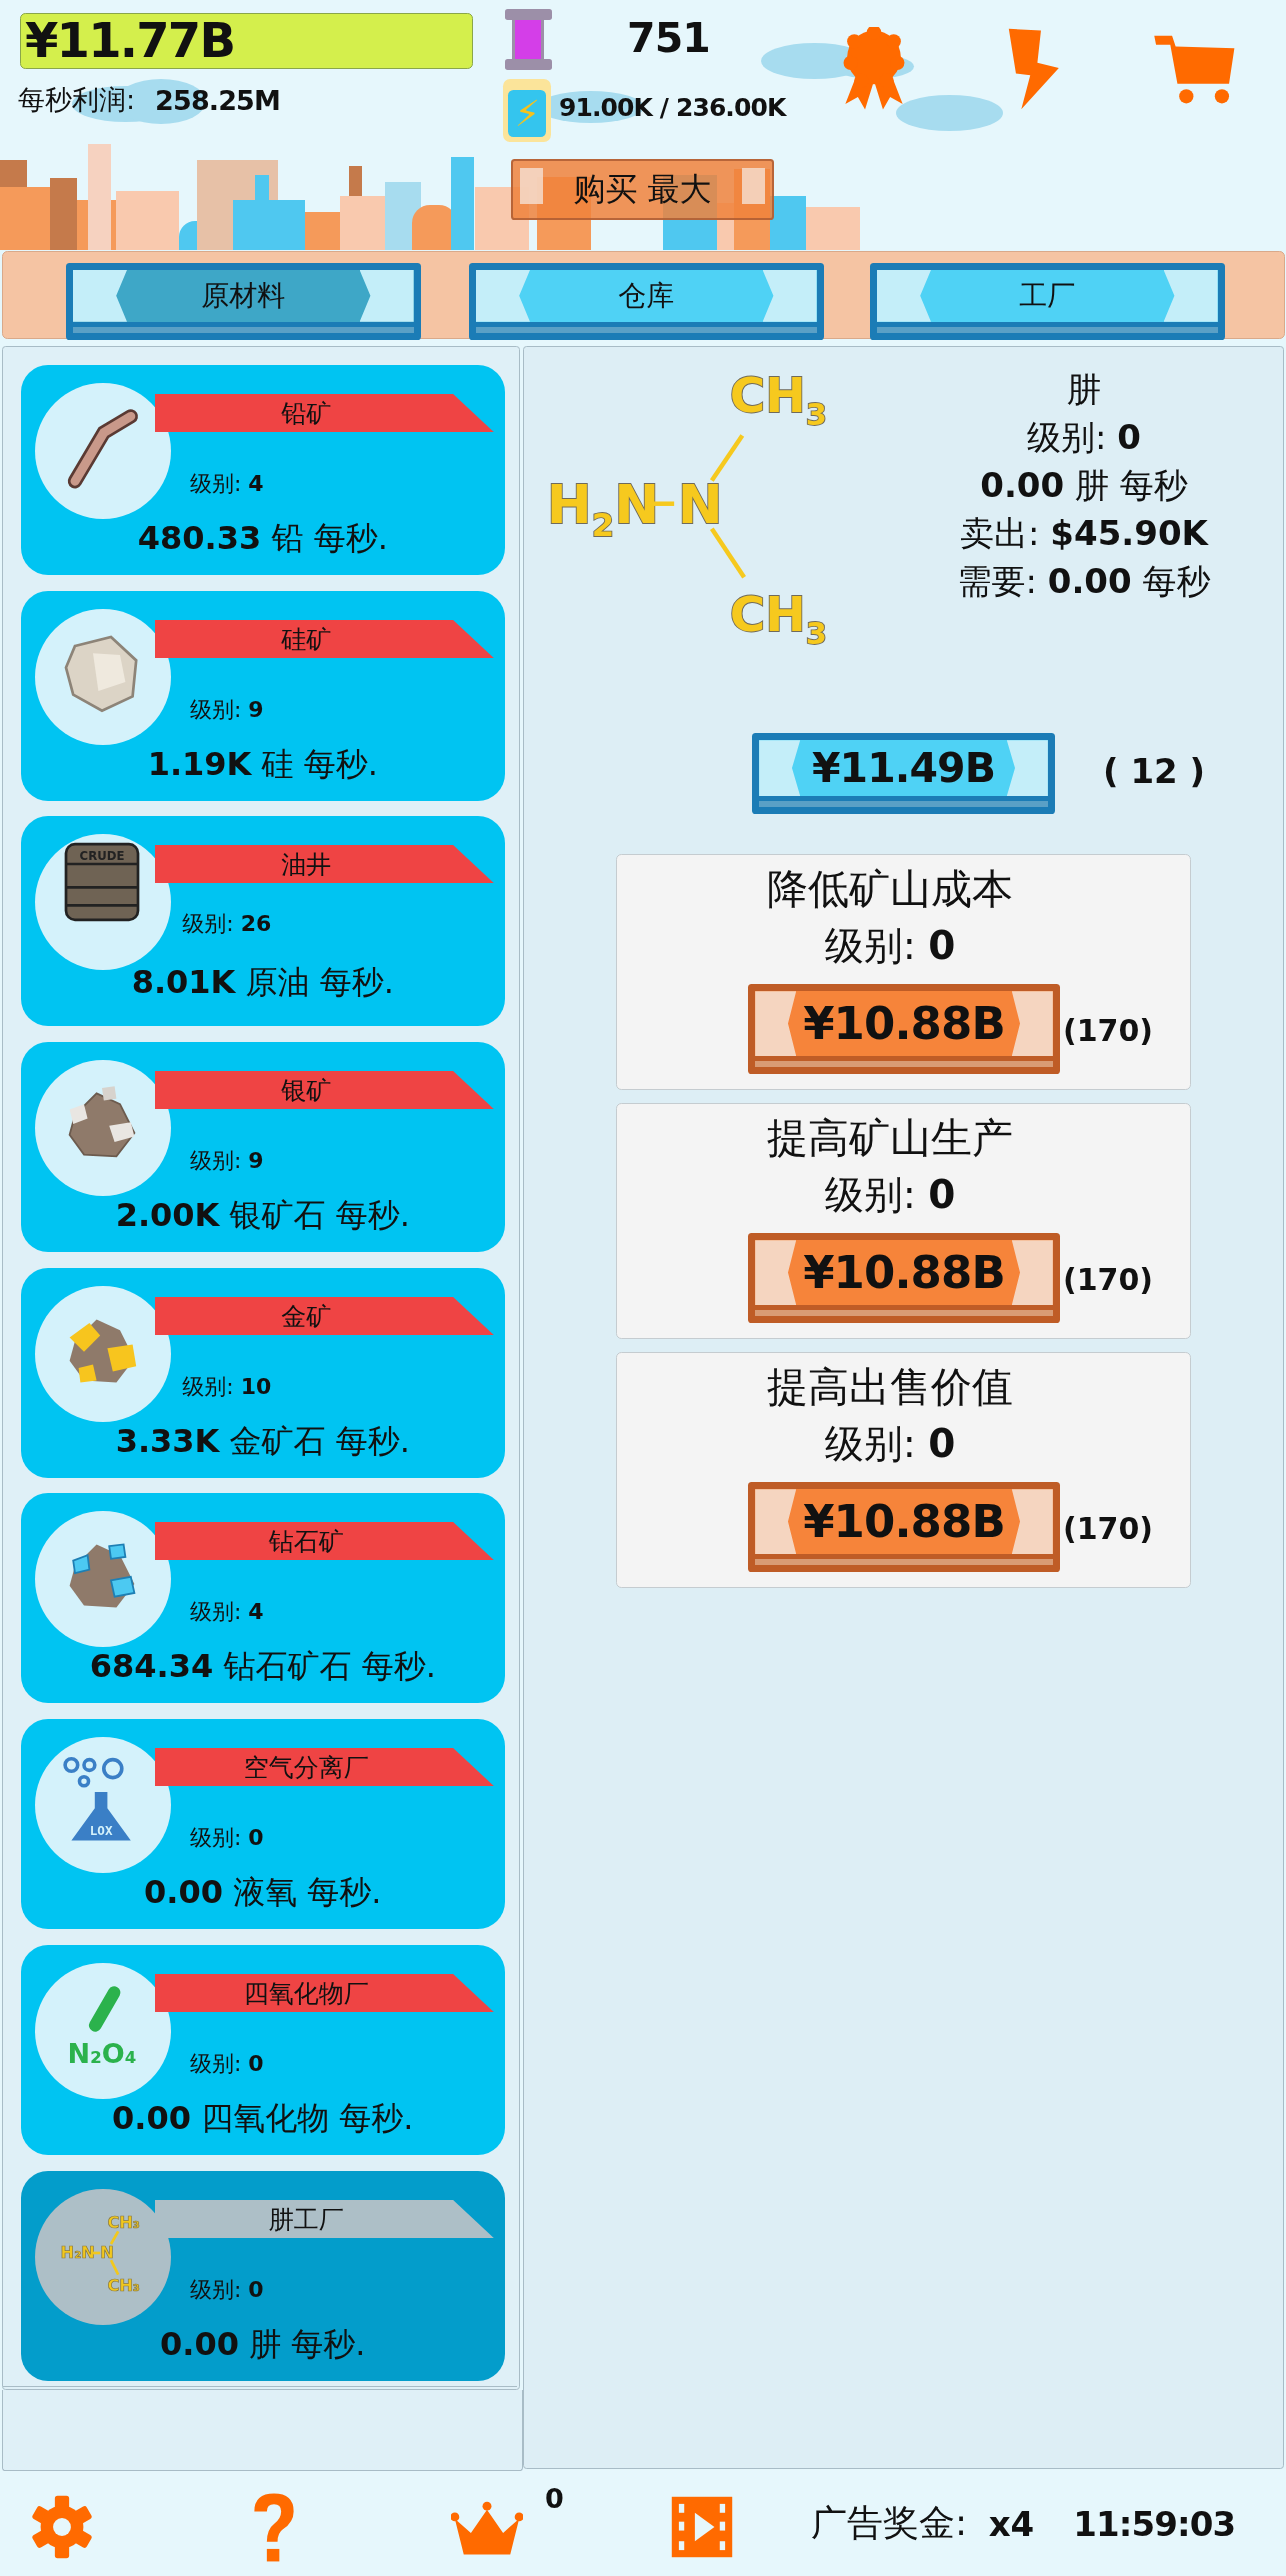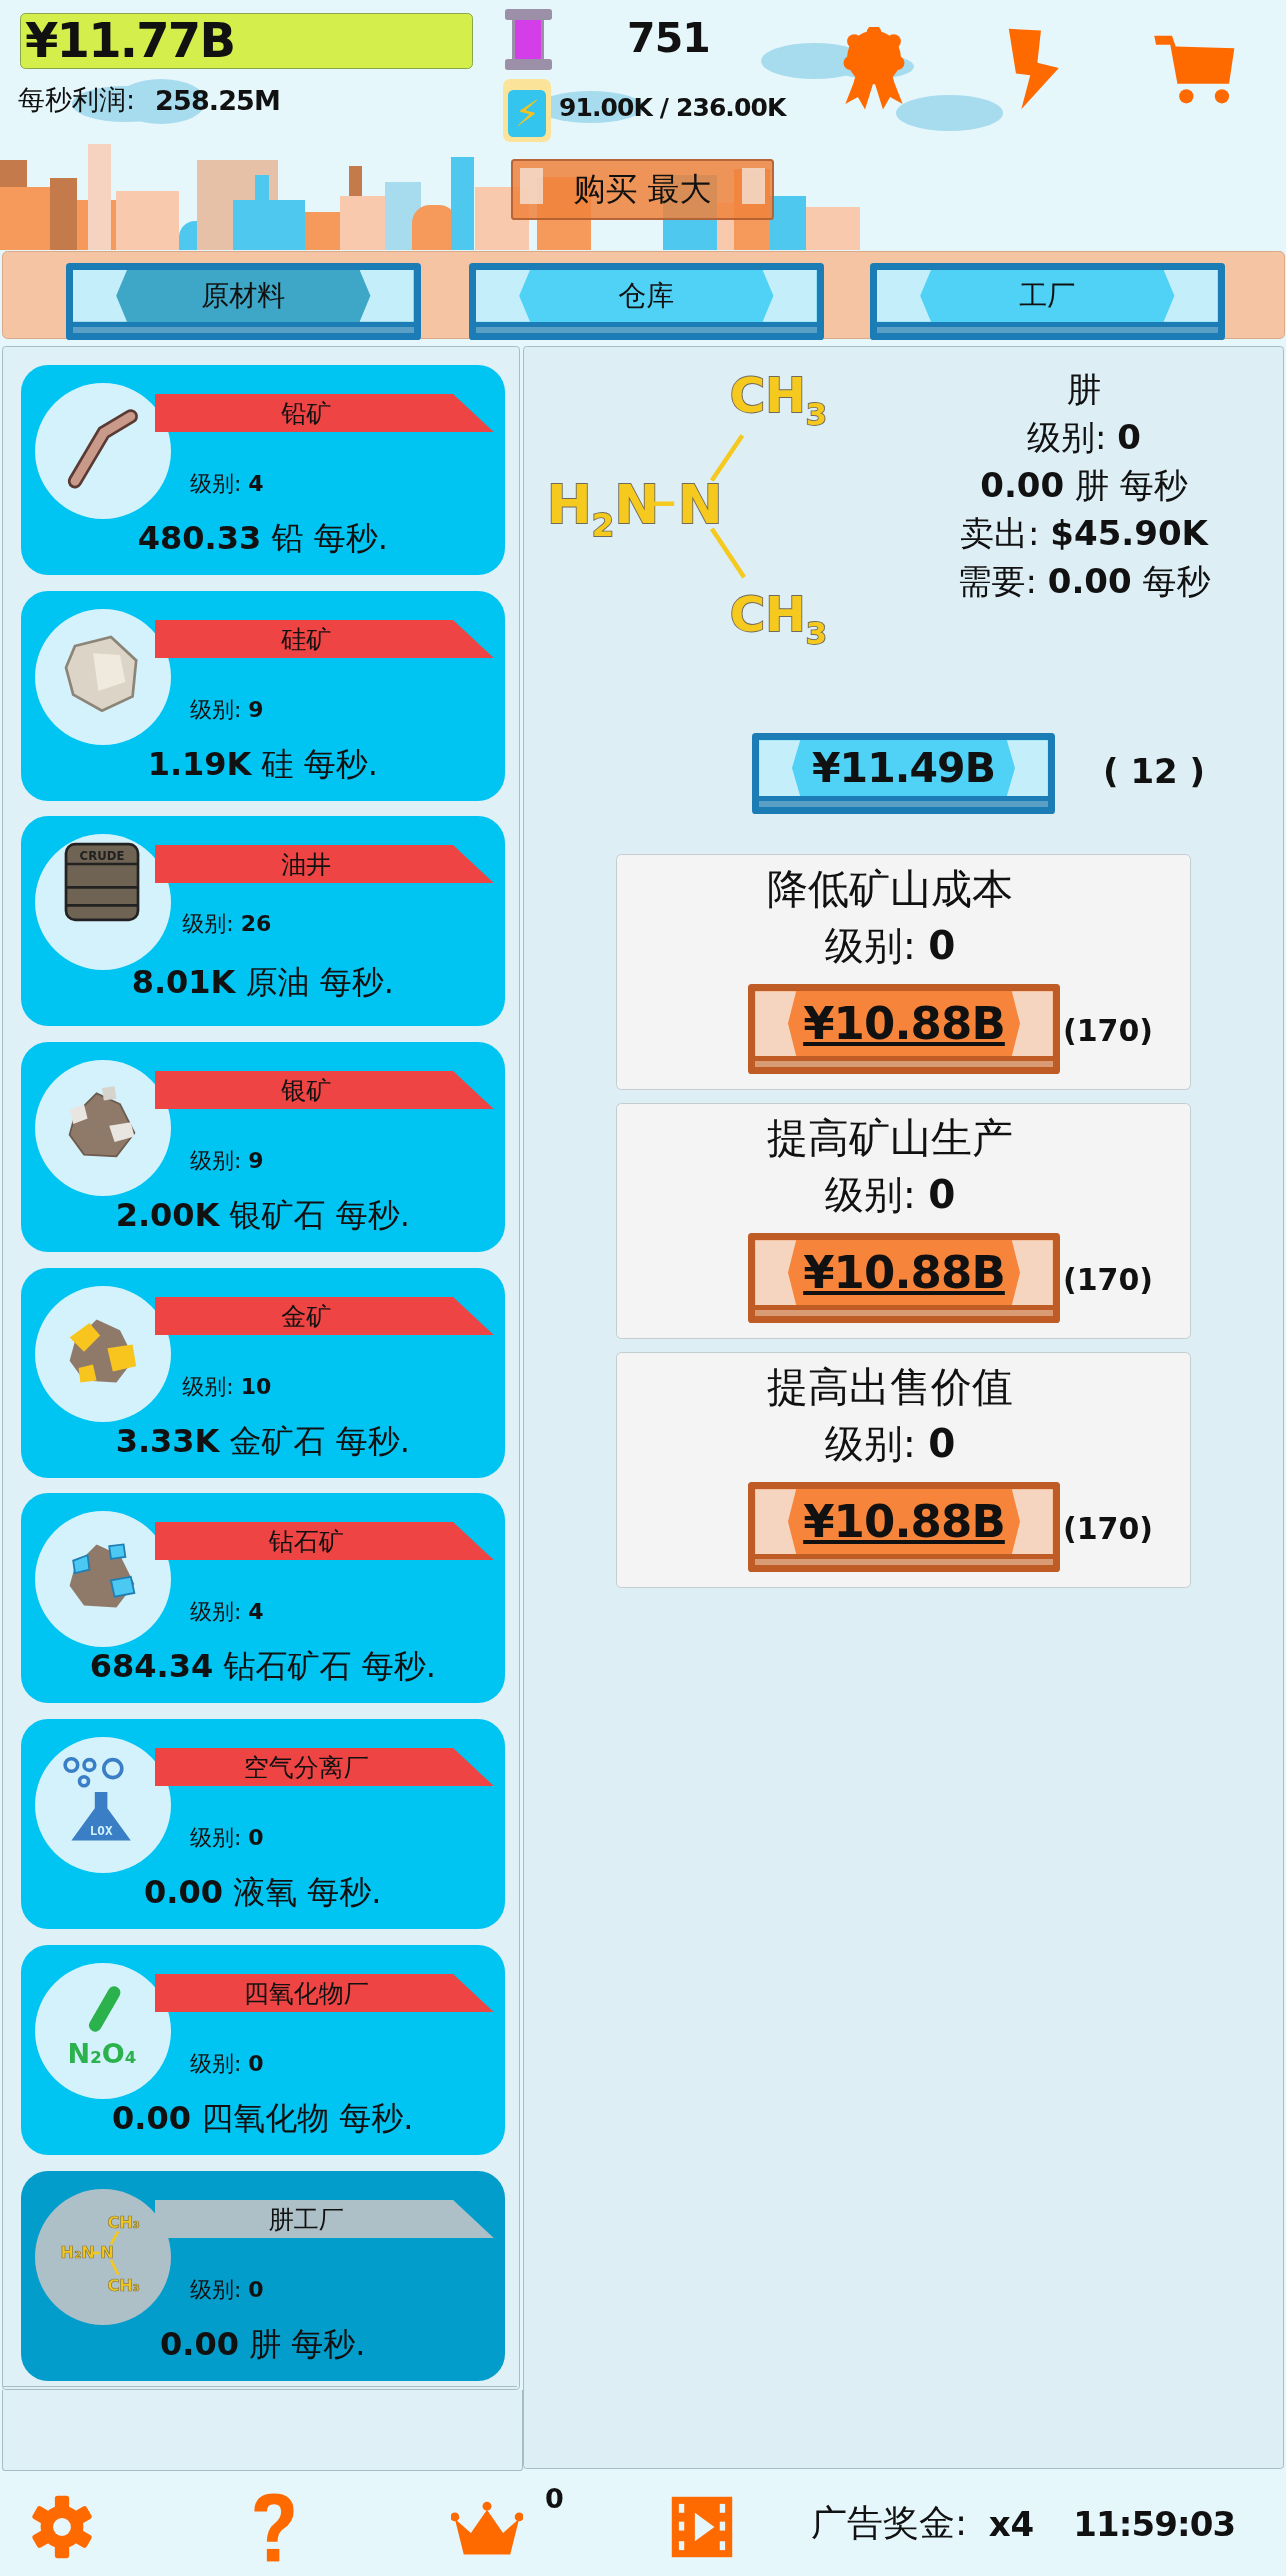--- a/index.html
+++ b/index.html
@@ -126,21 +126,21 @@
 
   .upgrade {
     position: absolute; left: 616px; width: 575px; height: 236px;
     background: #f4f4f4; border: 1.8px solid #c5ccd0; border-radius: 5.4px;
   }
   .upgrade .title { position: absolute; left: 0; right: 0; top: 7.2px; text-align: center; font-size: 41px; padding-right: 27px; }
   .upgrade .lvl { position: absolute; left: 0; right: 0; top: 64px; text-align: center; font-size: 39px; padding-right: 27px; }
   .upgrade .lvl b { font-weight: 900; }
   .upg-btn {
     position: absolute; left: 131px; top: 129px; width: 312px; height: 90px;
-    background: #bf5c26; border-radius: 3.6px; padding: 7.2px 7.2px 18px 7.2px; text-decoration: underline;
+    background: #bf5c26; border-radius: 3.6px; padding: 7.2px 7.2px 18px 7.2px;
   }
   .upg-btn .face { background: #f6843a; font-size: 45px; }
   .upg-btn .face::before, .upg-btn .face::after { background: #f5d5c0; }
   .upg-btn .rail { position: absolute; left: 7.2px; right: 7.2px; bottom: 7.2px; height: 5.4px; background: #d99b74; }
   .upgrade .cnt { position: absolute; left: 446px; top: 158px; font-size: 30px; font-weight: 900; }
 
   
   .bottom-bar { position: absolute; left: 0; top: 2472px; width: 1286px; height: 104px; }
   .bb-icon { position: absolute; top: 25px; }
   .crown-count { position: absolute; left: 545px; top: 2483px; font-size: 27px; font-weight: 900; }

